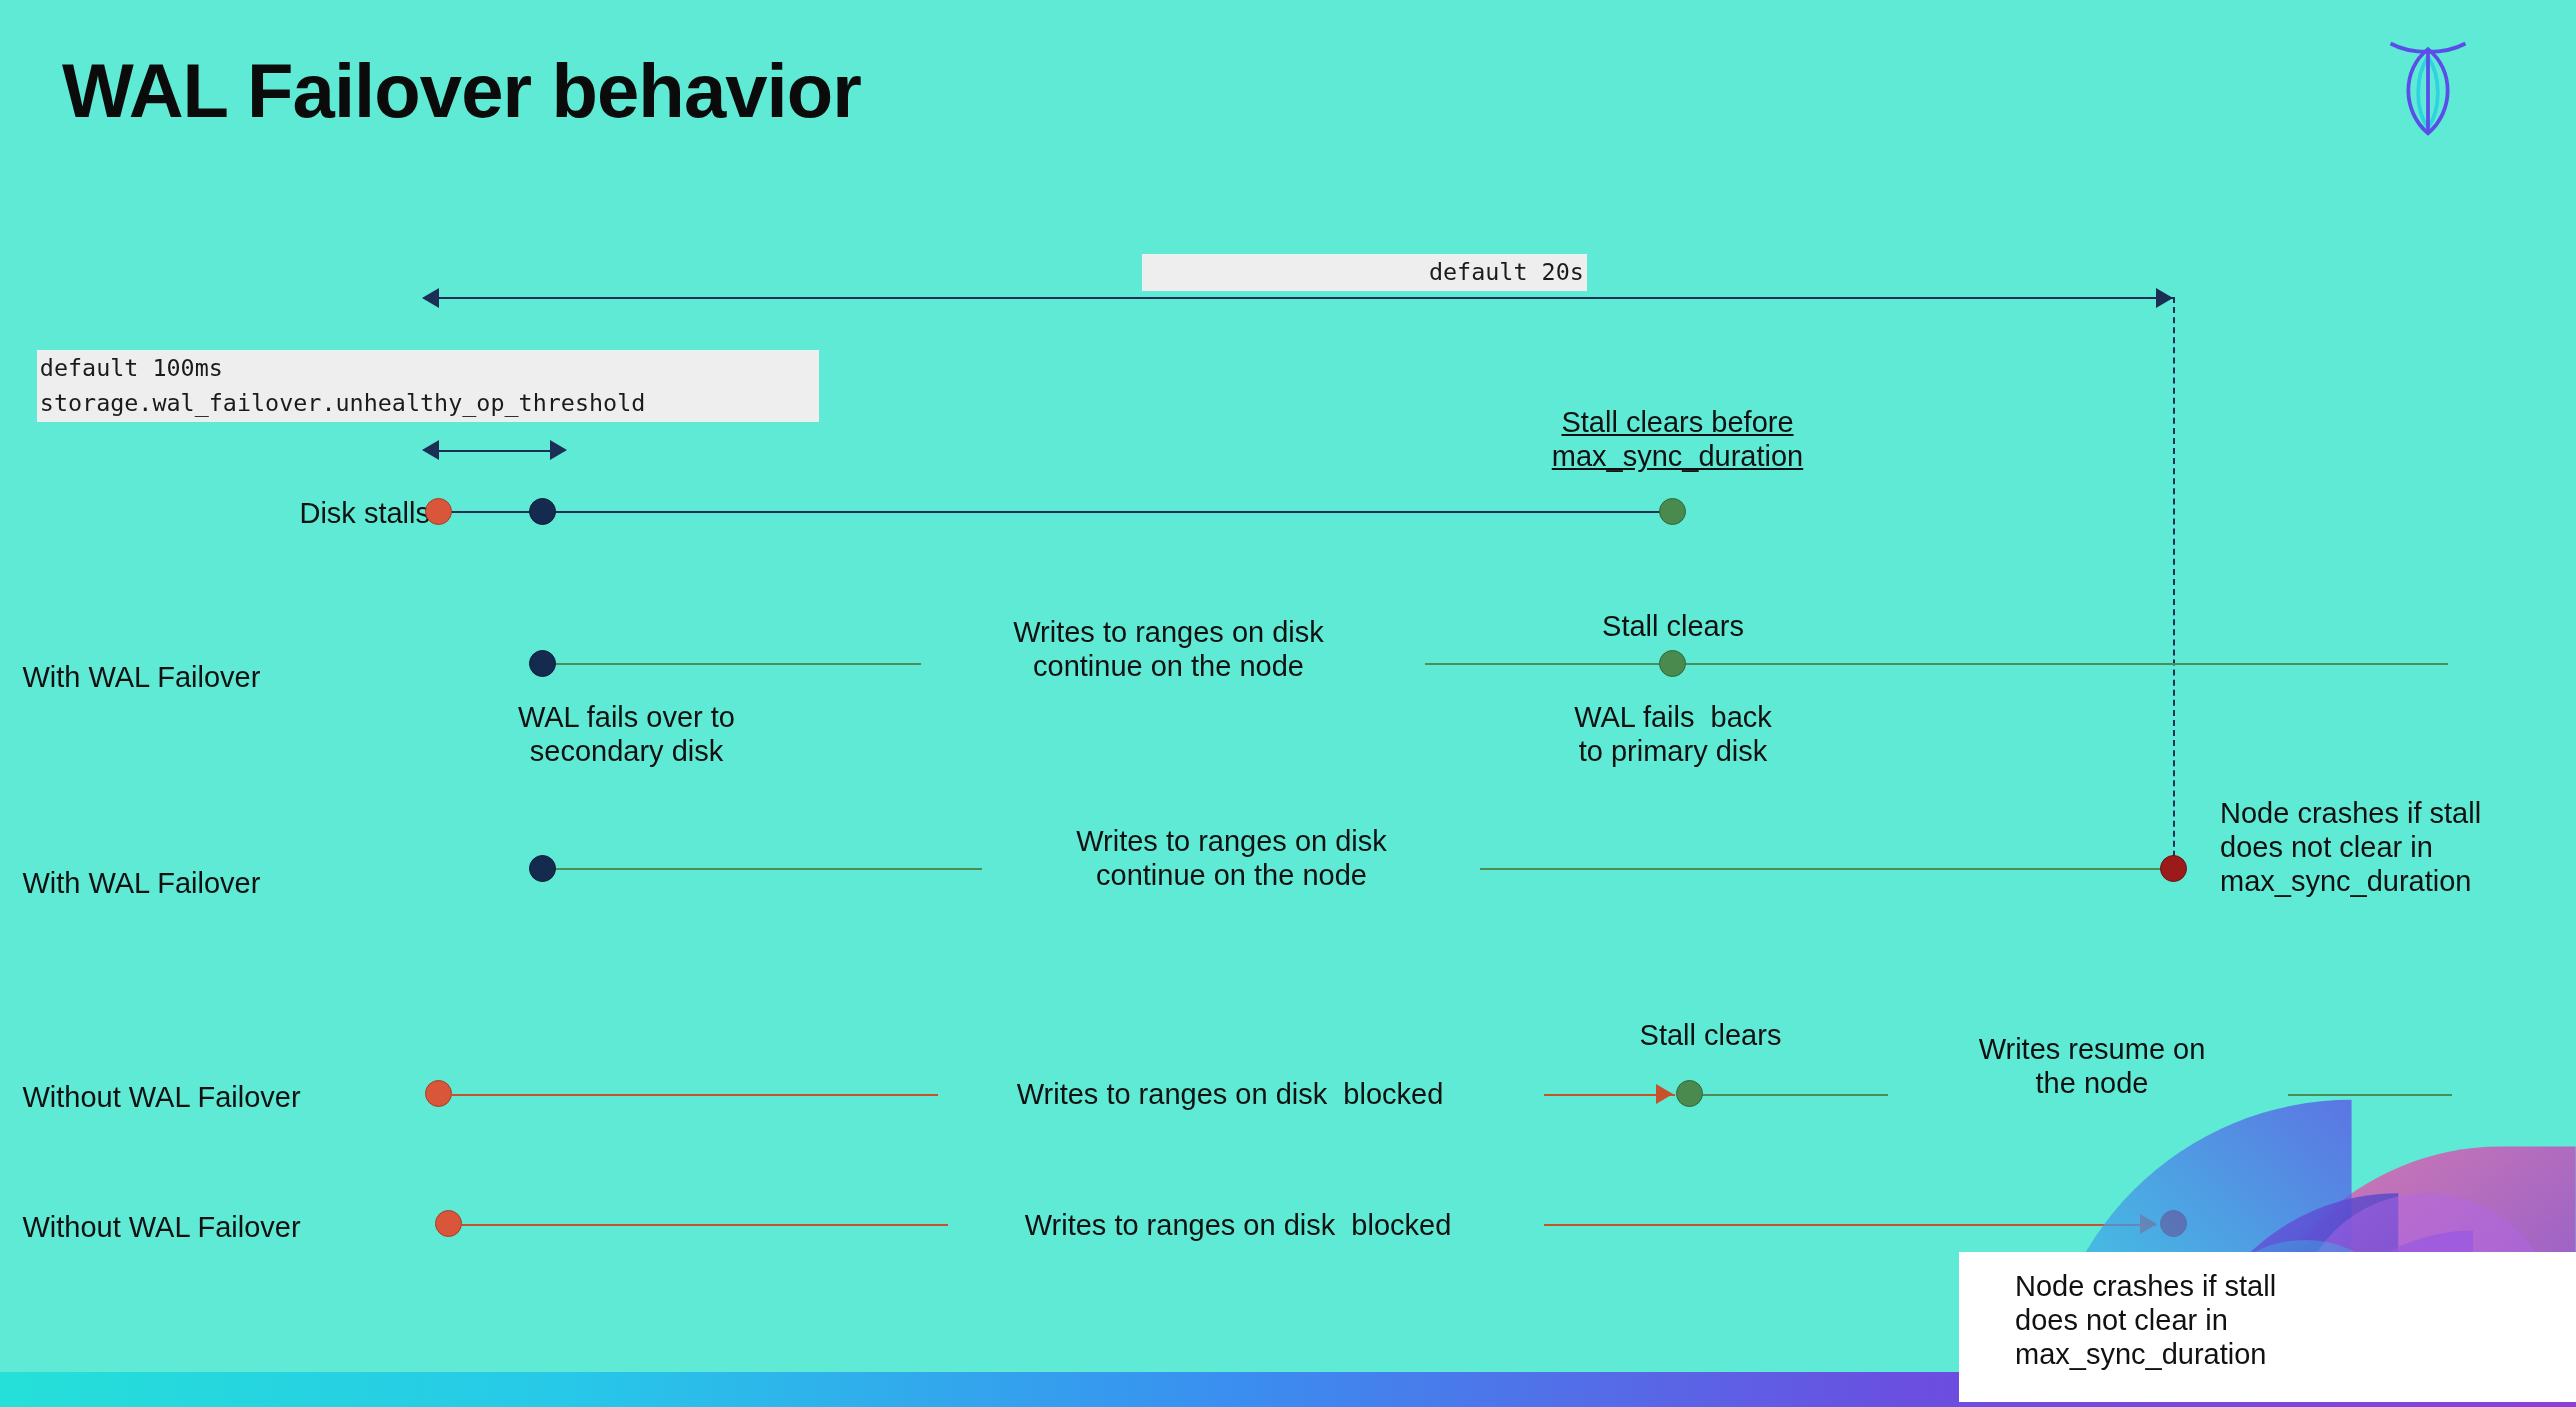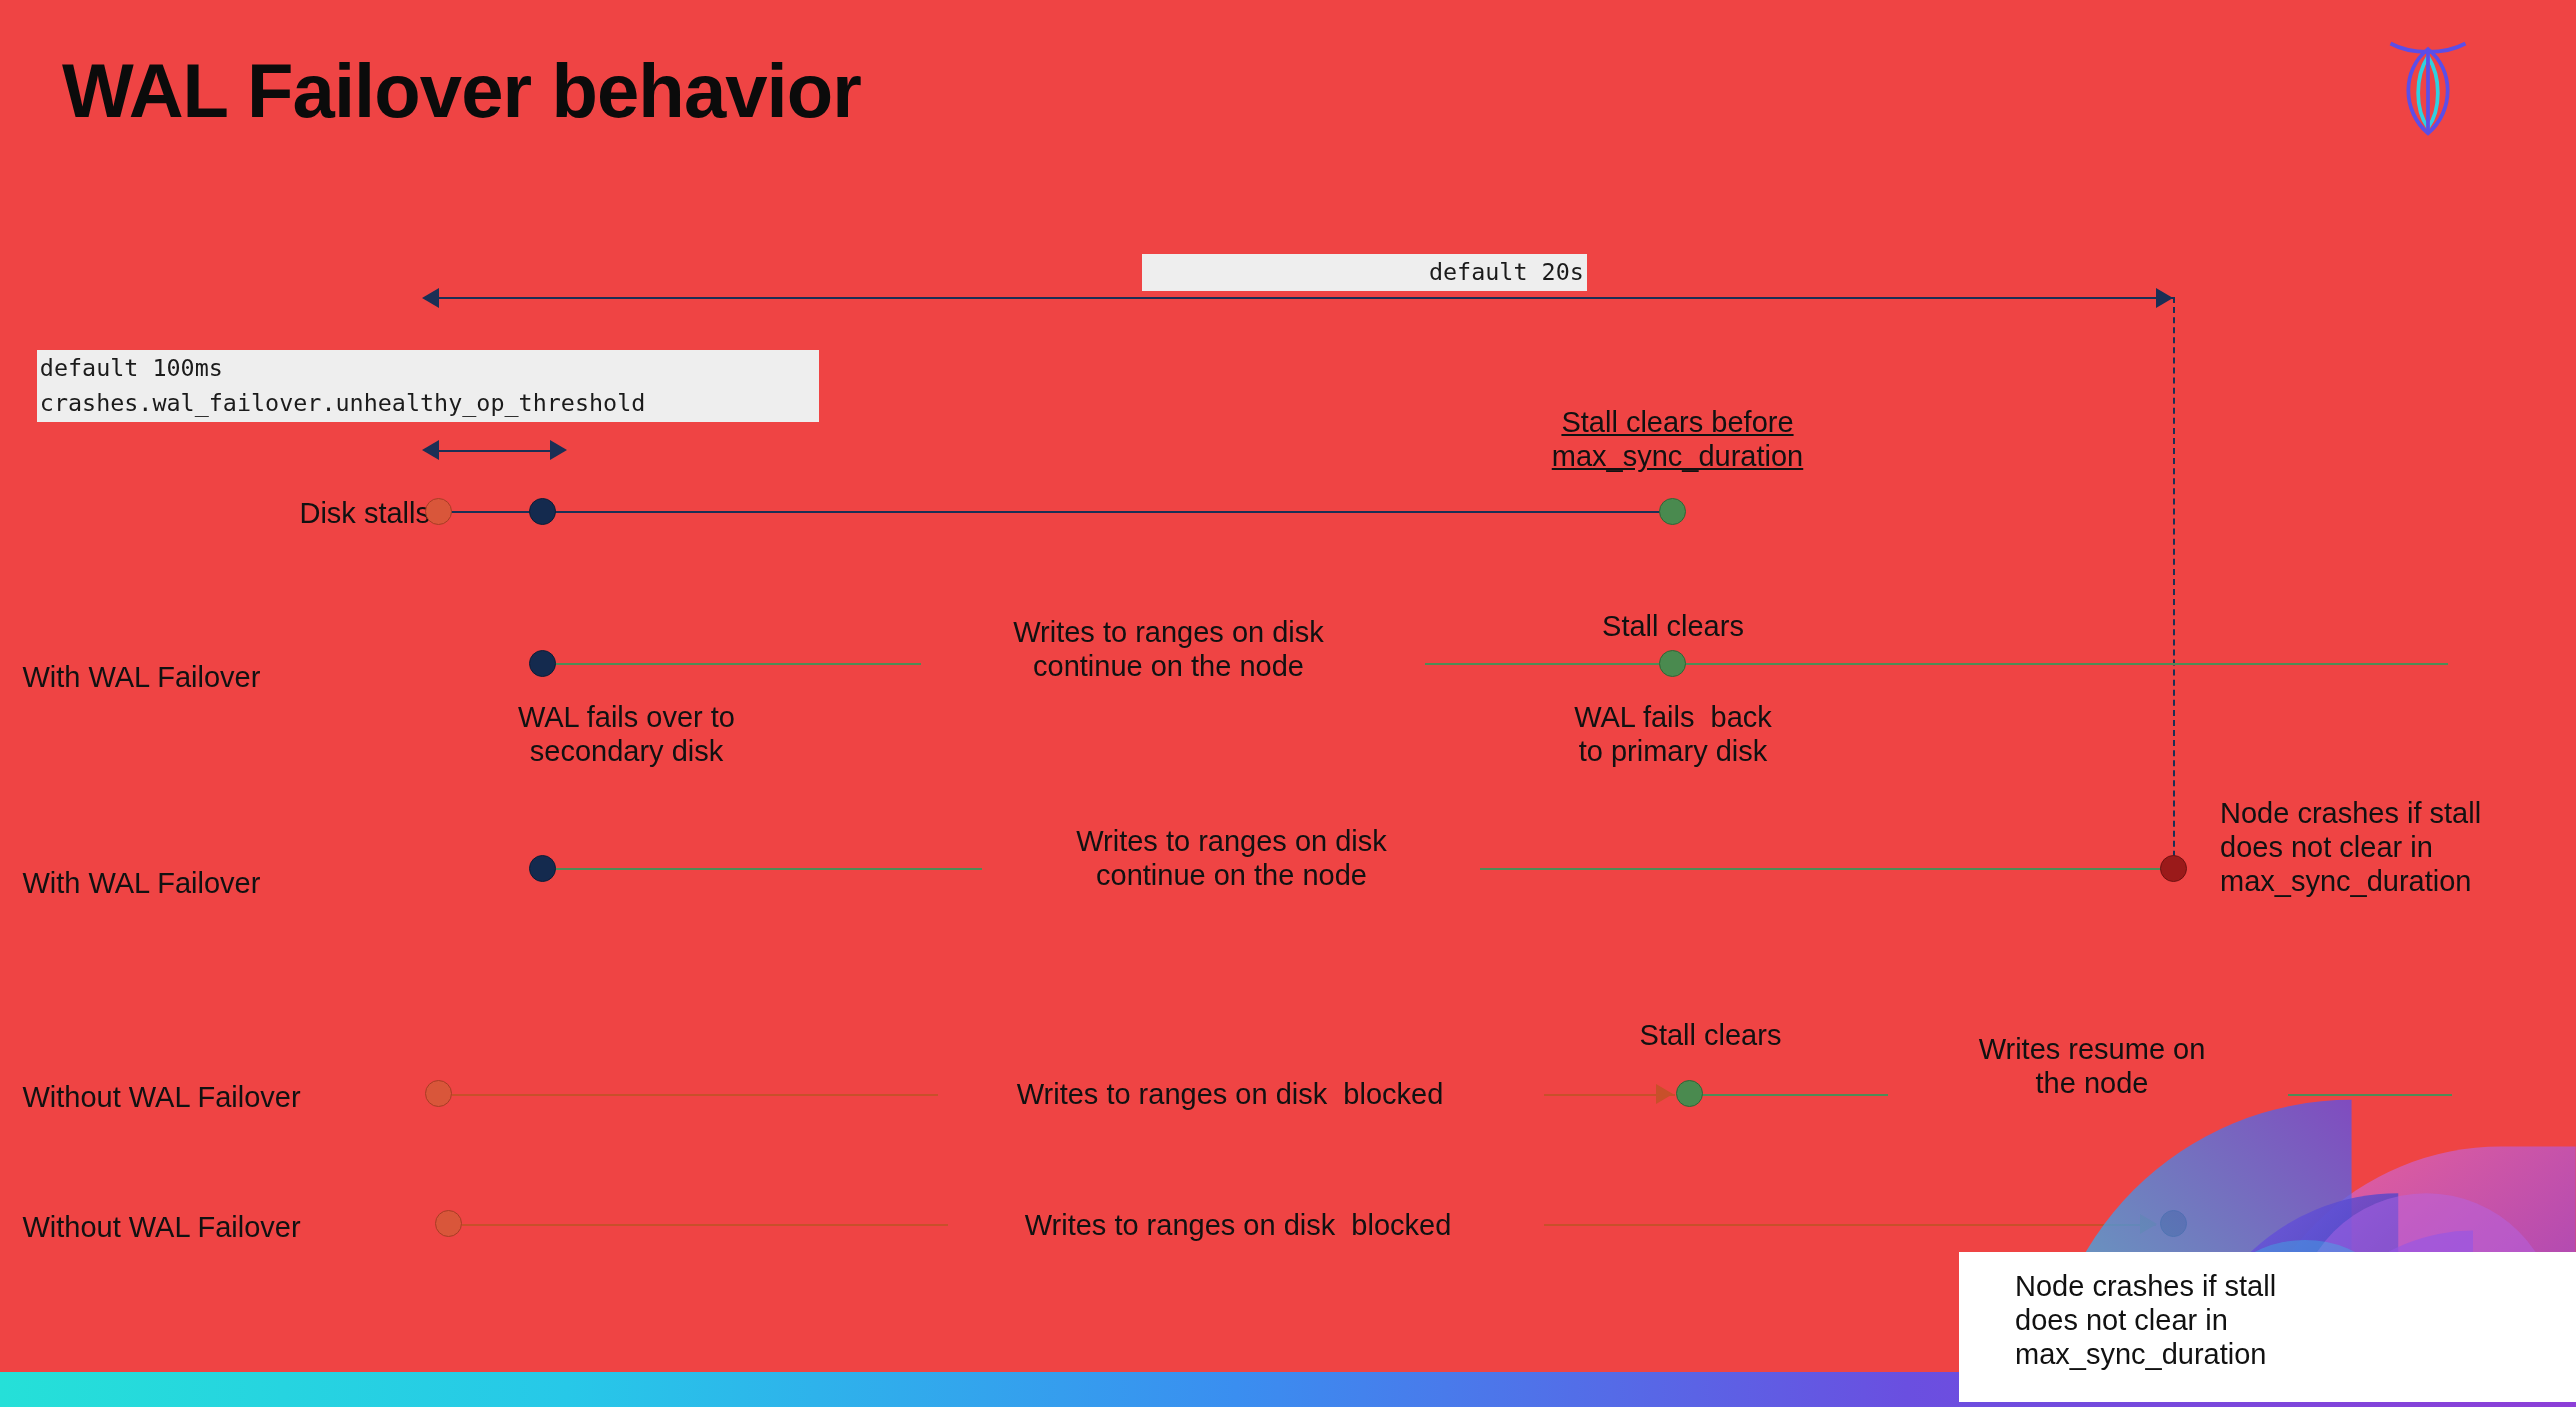--- a/index.html
+++ b/index.html
@@ -9,21 +9,21 @@
   }
   body {
     font-family: "Liberation Sans", sans-serif;
     color: #111111;
   }
   #slide {
     position: relative;
     width: 2576px;
     height: 1408px;
     overflow: hidden;
-    background: #ef4444;
+    background: #5eead4;
   }
   
   .title {
     position: absolute;
     left: 62px;
     top: 47px;
     font-size: 76px;
     font-weight: bold;
     letter-spacing: -0.9px;
     color: #0b0b0b;
@@ -137,21 +137,21 @@
   <div class="hline navy" style="left:439px; top:297px; width:1734px;"></div>
   <div class="arrow-left" style="left:422px; top:288px;"></div>
   <div class="arrow-right" style="left:2156px; top:288px;"></div>
 
   <div class="codelabel center" style="left:1142px; top:254px; width:439px;">
     <div>default 20s</div>
   </div>
 
   <div class="codelabel" style="left:37px; top:350px; width:776px;">
     <div>default 100ms</div>
-    <div>crashes.wal_failover.unhealthy_op_threshold</div>
+    <div>storage.wal_failover.unhealthy_op_threshold</div>
   </div>
 
   <div class="hline navy" style="left:439px; top:450px; width:122px;"></div>
   <div class="arrow-left" style="left:422px; top:440px;"></div>
   <div class="arrow-right" style="left:550px; top:440px;"></div>
 
   <div class="vdash" style="left:2173px; top:297px; height:580px;"></div>
 
   <div class="label r" style="left:56px; top:496px; width:374px;">Disk stalls</div>
 

